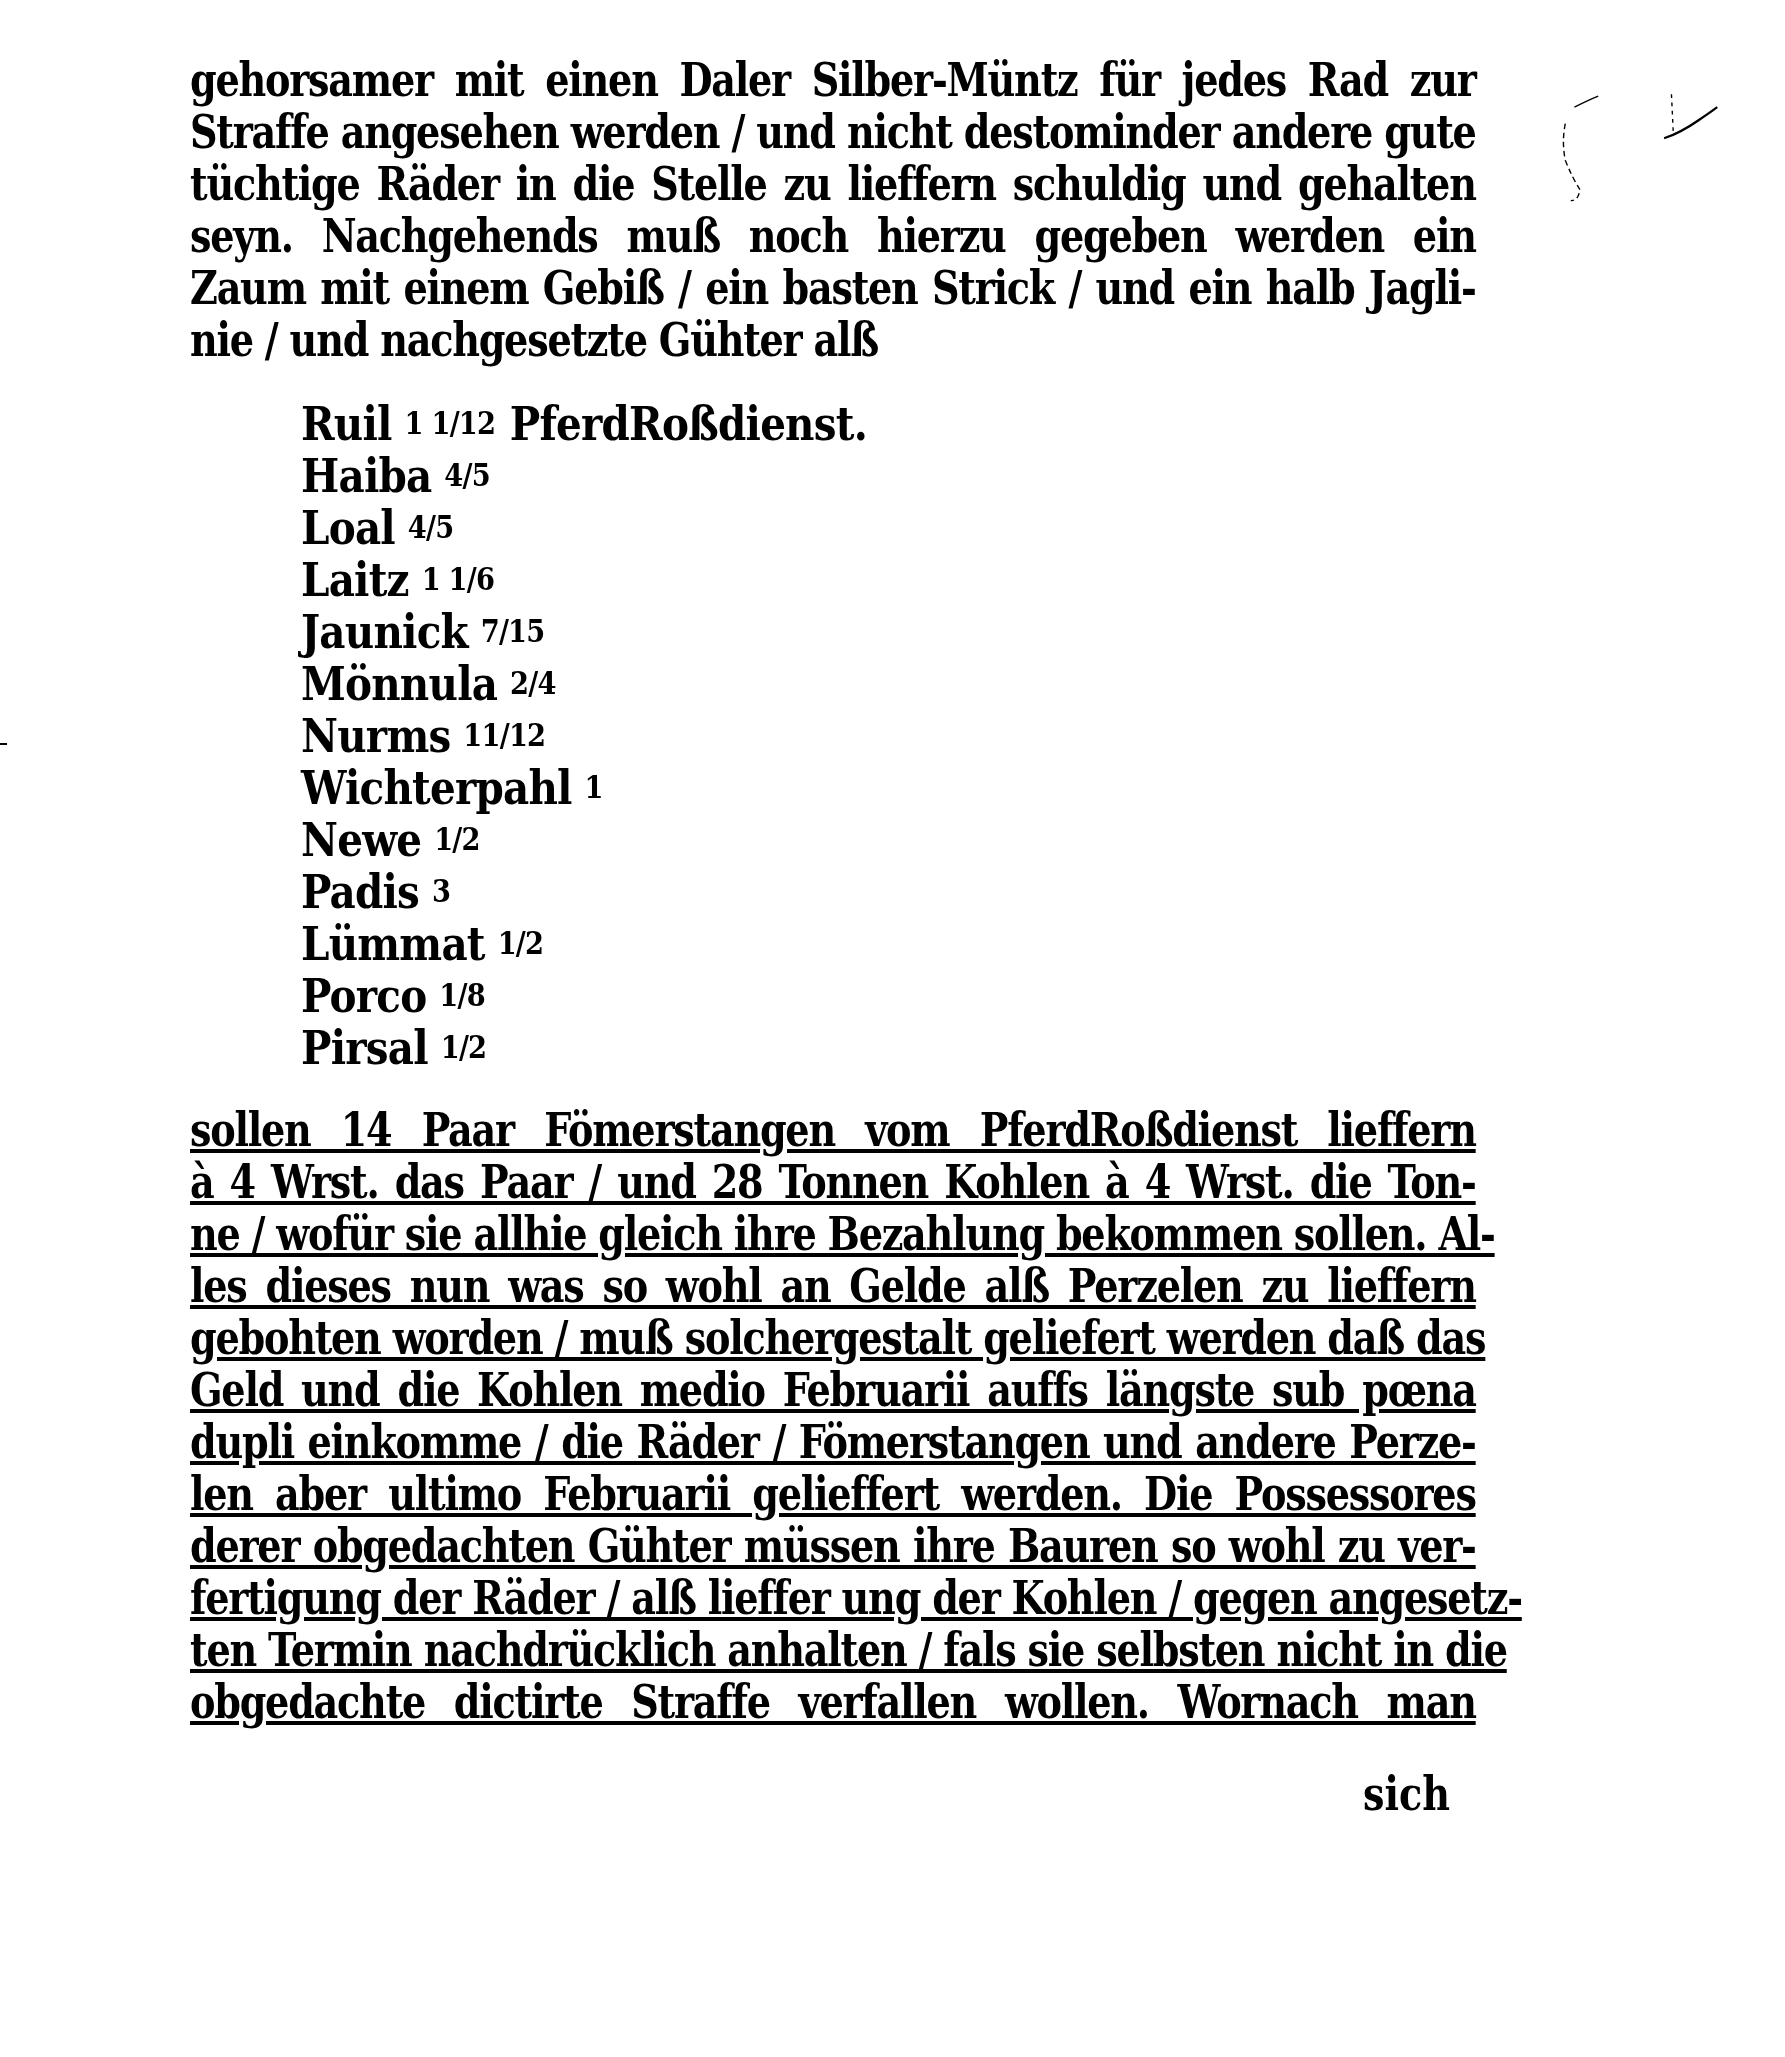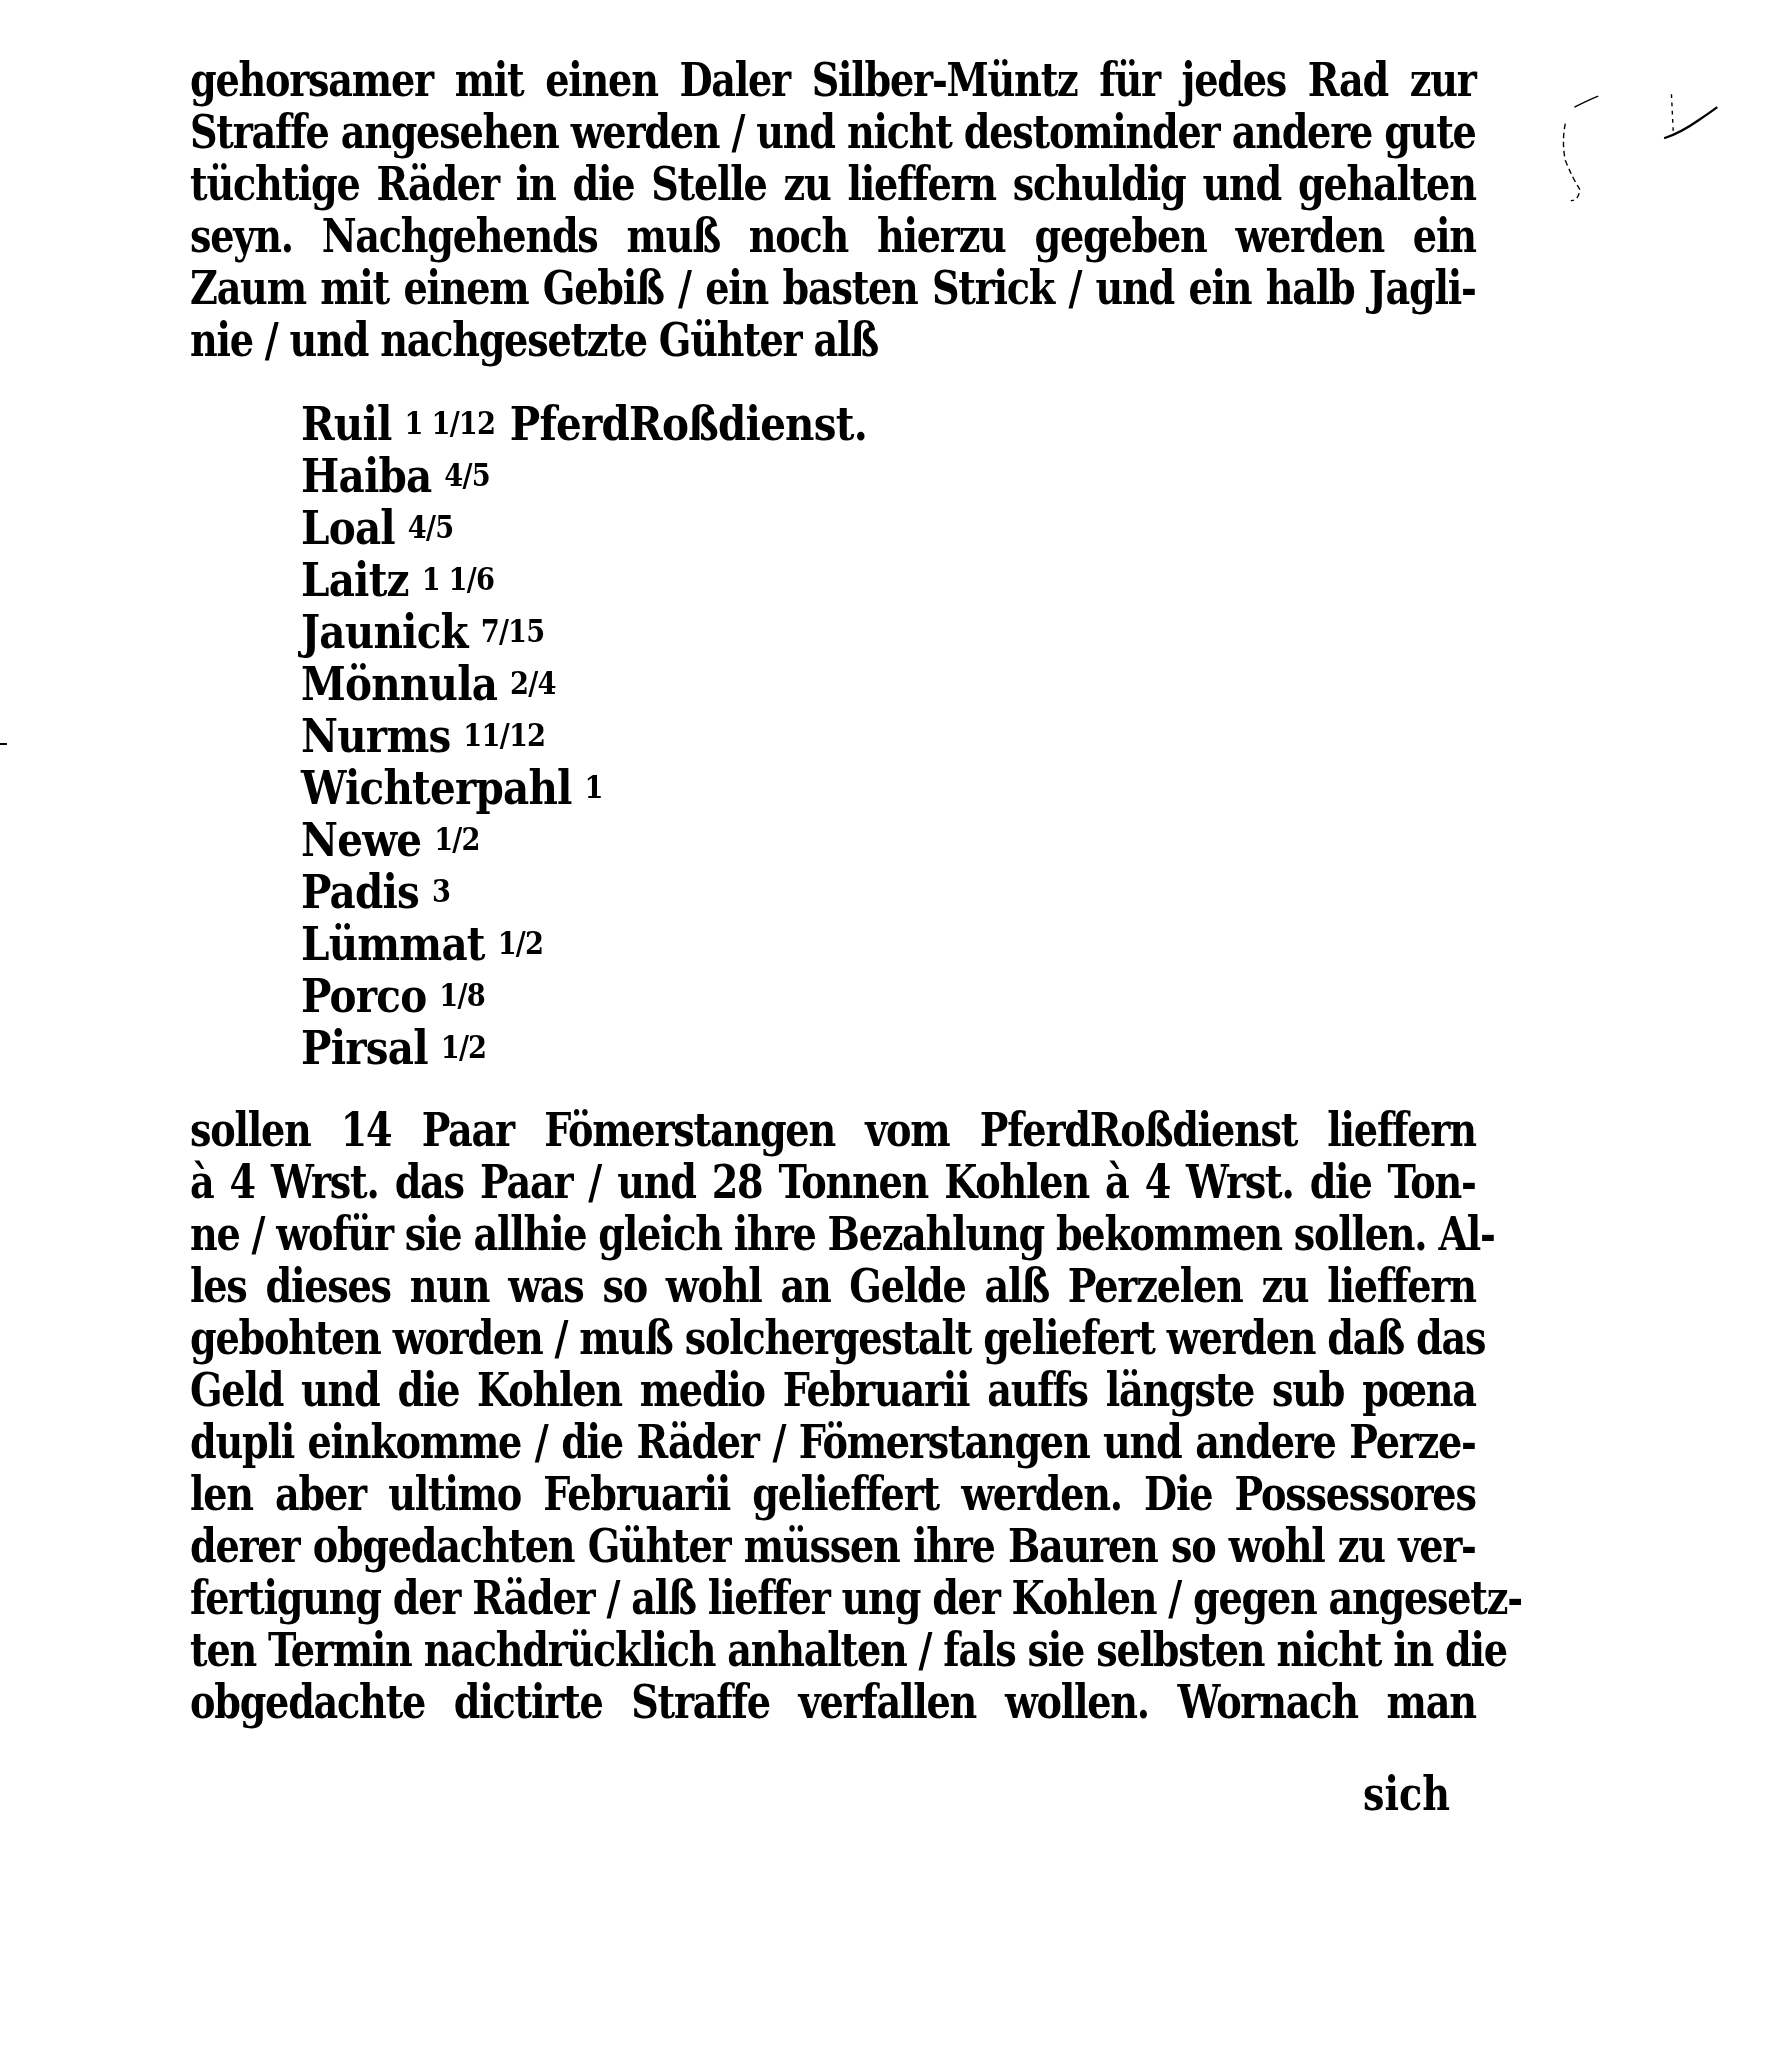--- a/index.html
+++ b/index.html
@@ -64,21 +64,21 @@
     .list-item .place {
       margin-right: 14.7px;
     }
     .list-item .qty {
       font-size: 31px;
       margin-right: 16.5px;
       padding-top: 7.3px;
     }
     .list-item .unit {
     }
-    .bottom-block { top: 1107px; }
+    .bottom-block { top: 1107px; text-decoration: underline; }
     .last-word {
       position: absolute;
       left: 1363px;
       top: 1771px;
       font-size: 46px;
       font-weight: bold;
       line-height: 1;
       transform: scaleX(0.83);
       transform-origin: left top;
     }

